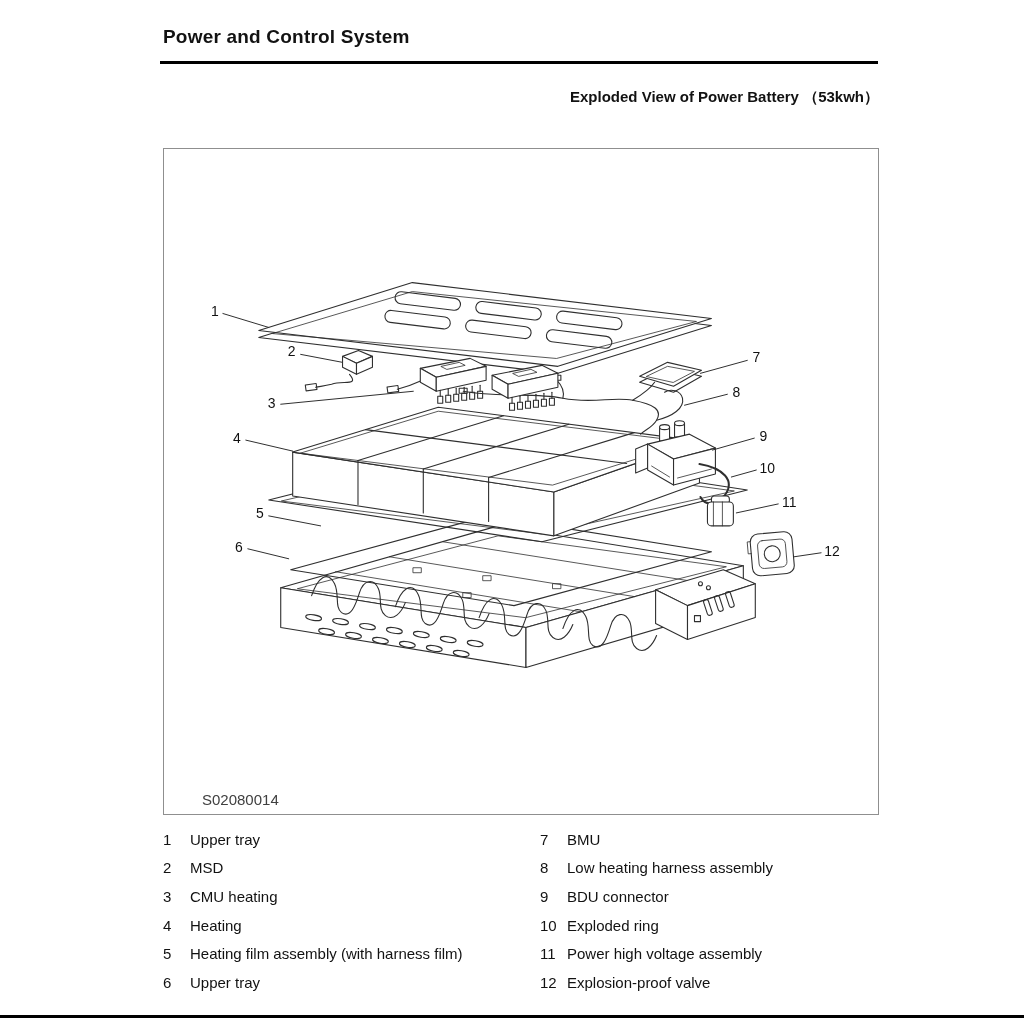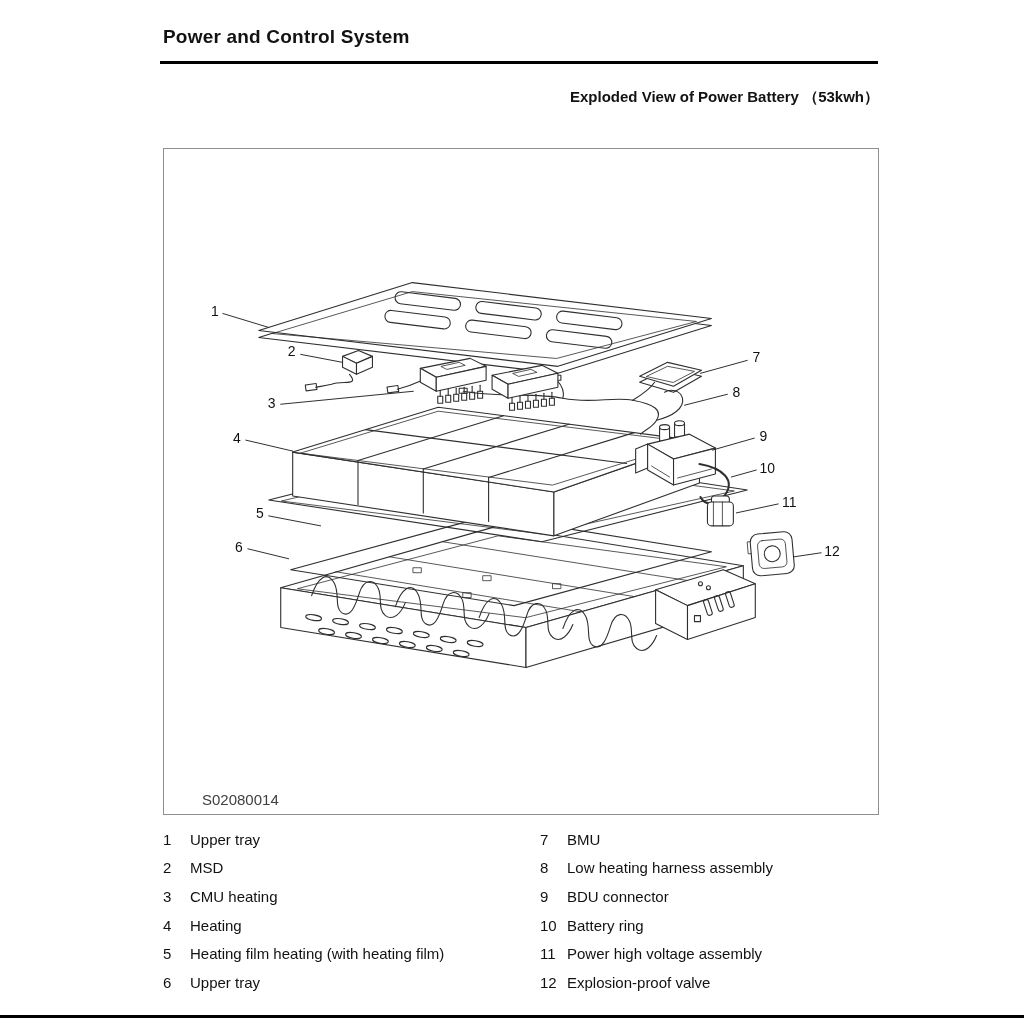--- a/index.html
+++ b/index.html
@@ -269,21 +269,21 @@
       <div class="legend-row">
         <span class="legend-num">3</span>
         <span>CMU heating</span>
         </div>
       <div class="legend-row">
         <span class="legend-num">4</span>
         <span>Heating</span>
         </div>
       <div class="legend-row">
         <span class="legend-num">5</span>
-        <span>Heating film heating (with heating film)</span>
+        <span>Heating film assembly (with harness film)</span>
         </div>
       <div class="legend-row">
         <span class="legend-num">6</span>
         <span>Upper tray</span>
         </div>
     </div>
     <div class="legend-col right">
       <div class="legend-row">
         <span class="legend-num">7</span>
         <span>BMU</span>
@@ -291,21 +291,21 @@
       <div class="legend-row">
         <span class="legend-num">8</span>
         <span>Low heating harness assembly</span>
         </div>
       <div class="legend-row">
         <span class="legend-num">9</span>
         <span>BDU connector</span>
         </div>
       <div class="legend-row">
         <span class="legend-num">10</span>
-        <span>Battery ring</span>
+        <span>Exploded ring</span>
         </div>
       <div class="legend-row">
         <span class="legend-num">11</span>
         <span>Power high voltage assembly</span>
         </div>
       <div class="legend-row">
         <span class="legend-num">12</span>
         <span>Explosion-proof valve</span>
         </div>
     </div>

